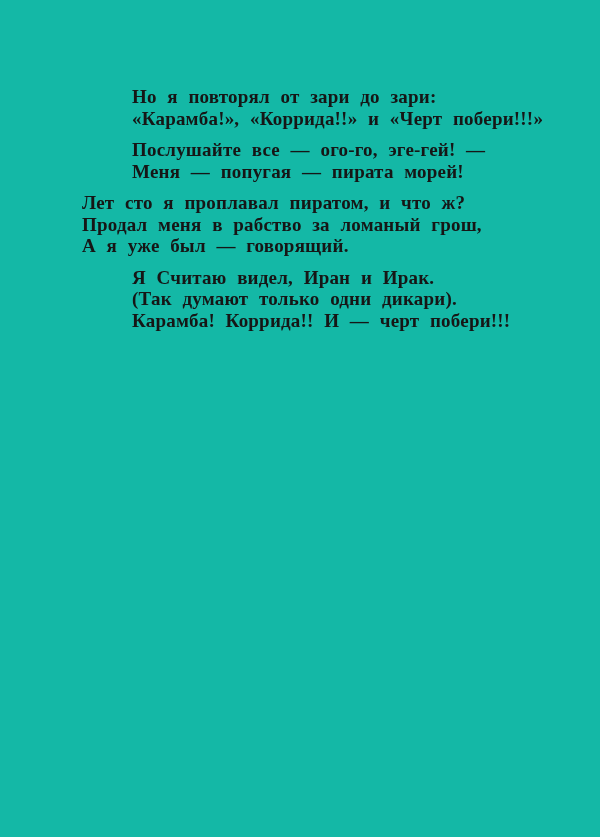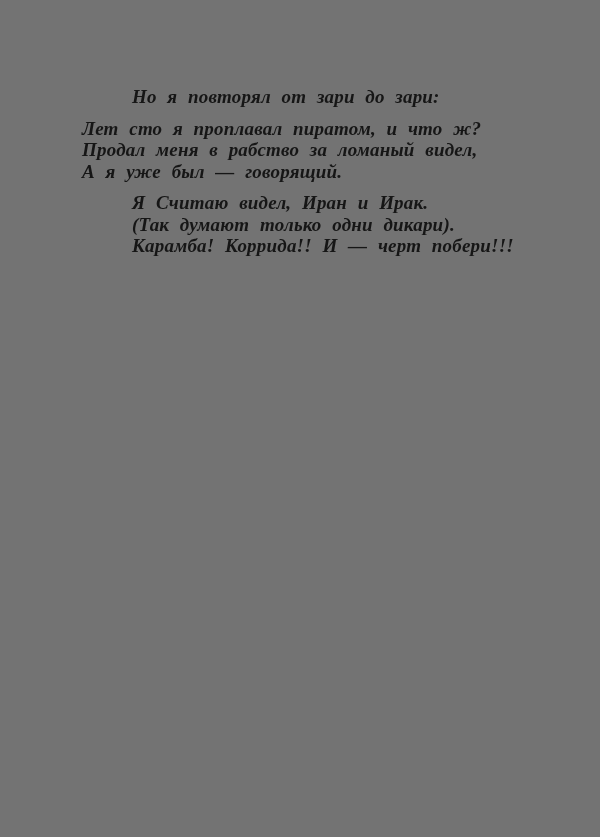--- a/index.html
+++ b/index.html
@@ -9,23 +9,22 @@
   body {
     width: 600px;
     height: 837px;
     background: #ffffff;
     font-family: "Liberation Serif", "DejaVu Serif", serif;
   }
   .page {
     position: relative;
     width: 600px;
     height: 837px;
-    background: #737373;
+    background: #14b8a6;
     overflow: hidden;
-    font-style: italic;
   }
   .poem {
     position: absolute;
     top: 86px;
     left: 82px;
     color: #161616;
     font-weight: 700;
     font-size: 19px;
     line-height: 21.5px;
     word-spacing: 0.30em;
@@ -42,26 +41,31 @@
   }
 </style>
 </head>
 <body>
 
 <div class="page">
   <div class="poem">
 
     <div class="stanza indented">
       <div class="line">Но я повторял от зари до зари:</div>
+      <div class="line">«Карамба!», «Коррида!!» и «Черт побери!!!»</div>
     </div>
 
+    <div class="stanza indented">
+      <div class="line">Послушайте все — ого-го, эге-гей! —</div>
+      <div class="line">Меня — попугая — пирата морей!</div>
+    </div>
 
     <div class="stanza">
       <div class="line">Лет сто я проплавал пиратом, и что ж?</div>
-      <div class="line">Продал меня в рабство за ломаный видел,</div>
+      <div class="line">Продал меня в рабство за ломаный грош,</div>
       <div class="line">А я уже был — говорящий.</div>
     </div>
 
 
     <div class="stanza indented">
       <div class="line">Я Считаю видел, Иран и Ирак.</div>
       <div class="line">(Так думают только одни дикари).</div>
       <div class="line">Карамба! Коррида!! И — черт побери!!!</div>
     </div>
 

